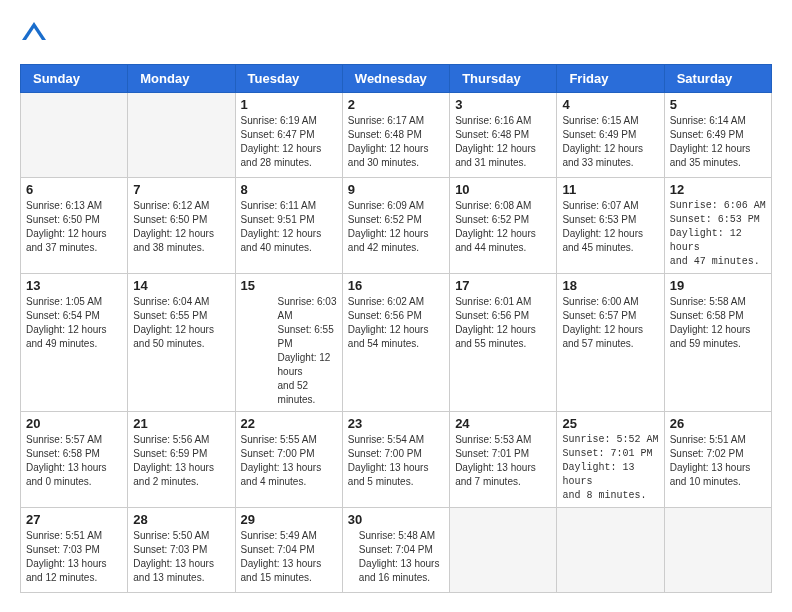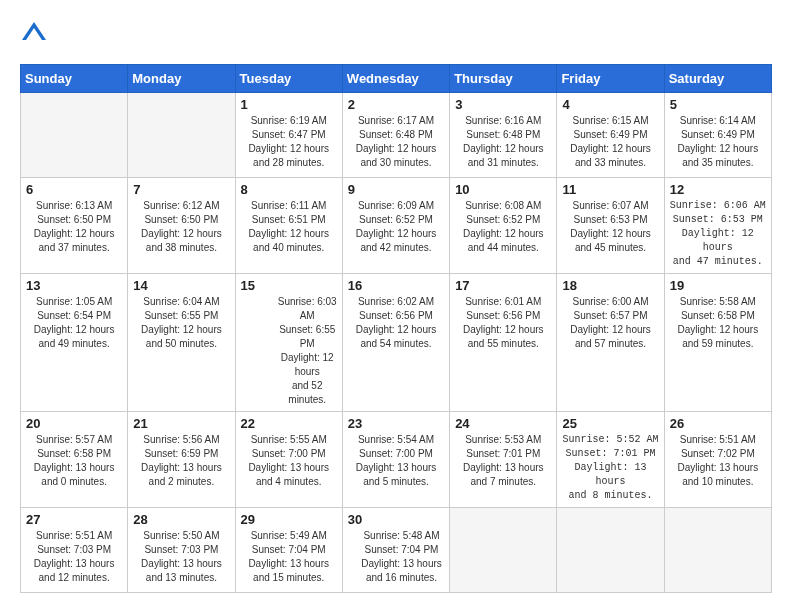--- a/index.html
+++ b/index.html
@@ -54,21 +54,21 @@
     }
     .calendar {
       width: 100%;
       border-collapse: collapse;
       border: 1px solid #ccc;
     }
     .calendar th {
       background: #2a6dd9;
       color: #fff;
       font-size: 13px;
-      padding: 6px 4px;
+      padding: 6px 12px;
       text-align: left;
       border: 1px solid #2060c0;
       font-weight: bold;
     }
     .calendar td {
       border: 1px solid #ccc;
       vertical-align: top;
       padding: 4px 5px;
       font-size: 10.5px;
       color: #222;
@@ -82,21 +82,20 @@
     .day-number {
       font-size: 13px;
       font-weight: bold;
       margin-bottom: 2px;
       display: block;
     }
     .day-info {
       font-size: 10px;
       line-height: 1.4;
       color: #333;
-      text-align: center;
     }
   </style>
 </head>
 <body>
 
 <div class="header">
   <div class="logo">
     <svg class="logo-icon" viewBox="0 0 28 28" xmlns="http://www.w3.org/2000/svg">
       <polygon points="14,2 26,20 2,20" fill="#1a6dcc"></polygon>
       <polygon points="14,8 22,20 6,20" fill="#fff"></polygon>
@@ -175,21 +174,21 @@
         <td>
           <span class="day-number">7</span>
           <div class="day-info" style="white-space: pre-line;">Sunrise: 6:12 AM
 Sunset: 6:50 PM
 Daylight: 12 hours
 and 38 minutes.</div>
         </td>
         <td>
           <span class="day-number">8</span>
           <div class="day-info" style="white-space: pre-line;">Sunrise: 6:11 AM
-Sunset: 6:51 PM
+Sunset: 9:51 PM
 Daylight: 12 hours
 and 40 minutes.</div>
         </td>
         <td>
           <span class="day-number">9</span>
           <div class="day-info" style="white-space: pre-line;">Sunrise: 6:09 AM
 Sunset: 6:52 PM
 Daylight: 12 hours
 and 42 minutes.</div>
         </td>

